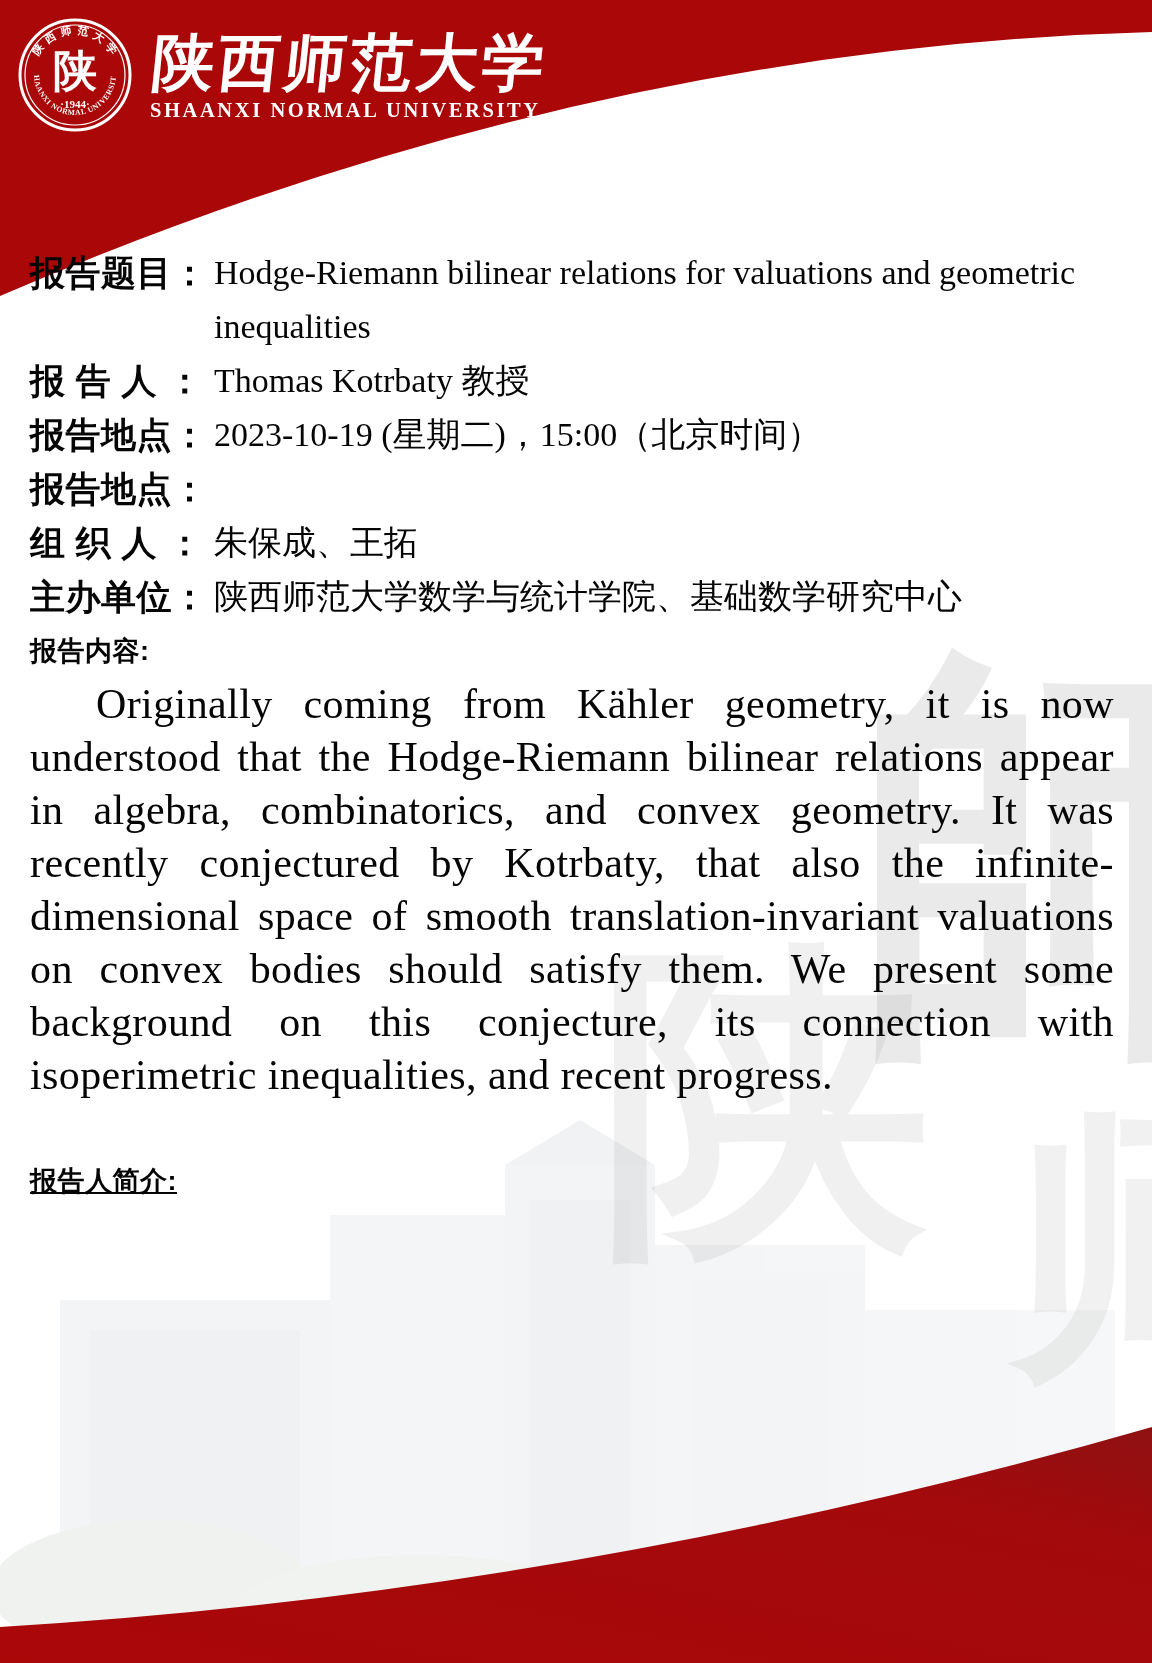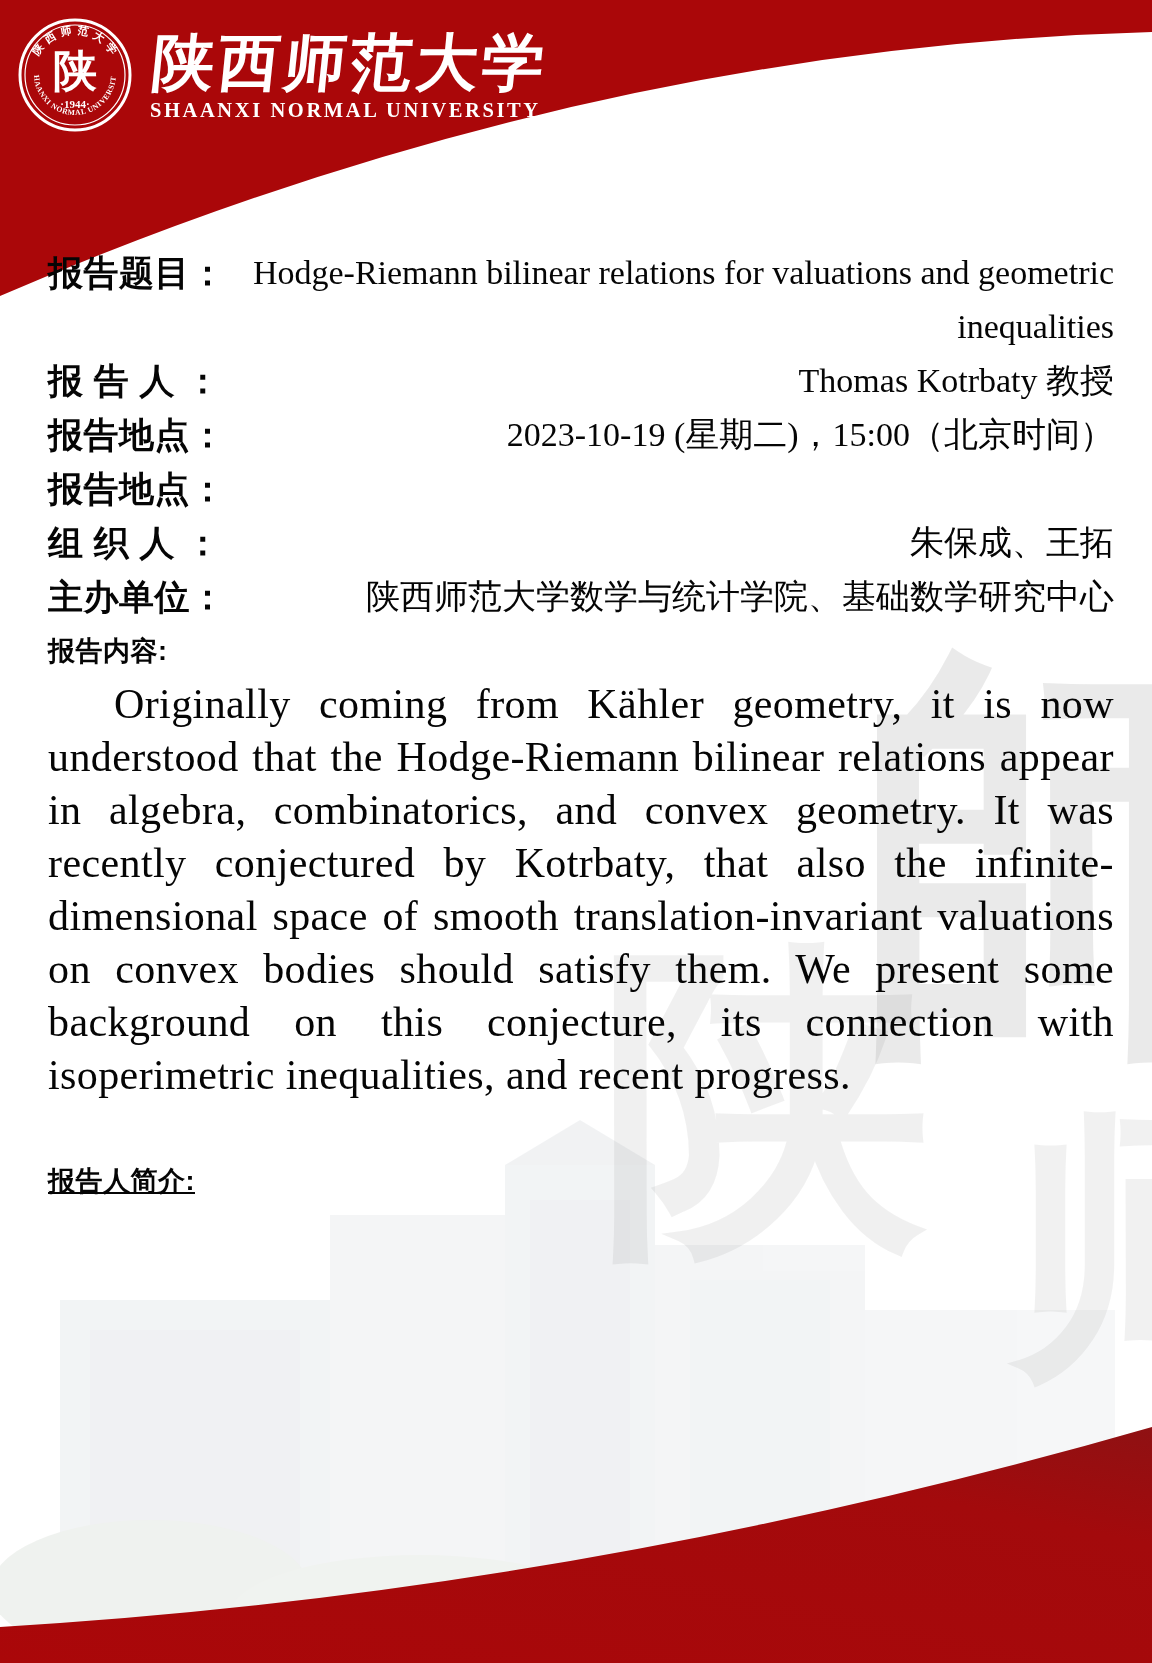--- a/index.html
+++ b/index.html
@@ -2,33 +2,32 @@
 <html><head>
 <meta charset="utf-8">
 <style>
   html,body{margin:0;padding:0;background:#ffffff;}
   .page{
     position:relative;width:1152px;height:1663px;margin:0 auto;
     background:#ffffff;overflow:hidden;
     font-family:"Liberation Serif","DejaVu Serif",serif;
   }
   svg.bglayer{position:absolute;left:0;top:0;z-index:0;}
-  .content{position:absolute;left:48px;right:38px;top:246px;z-index:2;color:#050505;}
+  .content{position:absolute;left:30px;right:38px;top:246px;z-index:2;color:#050505;}
 
   .detail-row{display:flex;align-items:flex-start;}
   .detail-label{
     flex:0 0 184px;
     font-family:"Liberation Sans","DejaVu Sans",sans-serif;
     font-weight:700;font-size:35px;line-height:54px;white-space:nowrap;
     letter-spacing:0.5px;
   }
   .detail-value{
     flex:1;font-size:34px;line-height:54px;
     font-family:"Liberation Serif","DejaVu Serif",serif;
-    text-align:right;
   }
   .section-heading{
     font-family:"Liberation Sans","DejaVu Sans",sans-serif;
     font-weight:700;font-size:27px;line-height:54px;letter-spacing:0.5px;
   }
   .abstract-paragraph{
     font-size:42px;line-height:53px;text-align:justify;text-indent:66px;
     letter-spacing:0.4px;margin:0;
   }
   .bio-heading{margin-top:52px;text-decoration:underline;}

